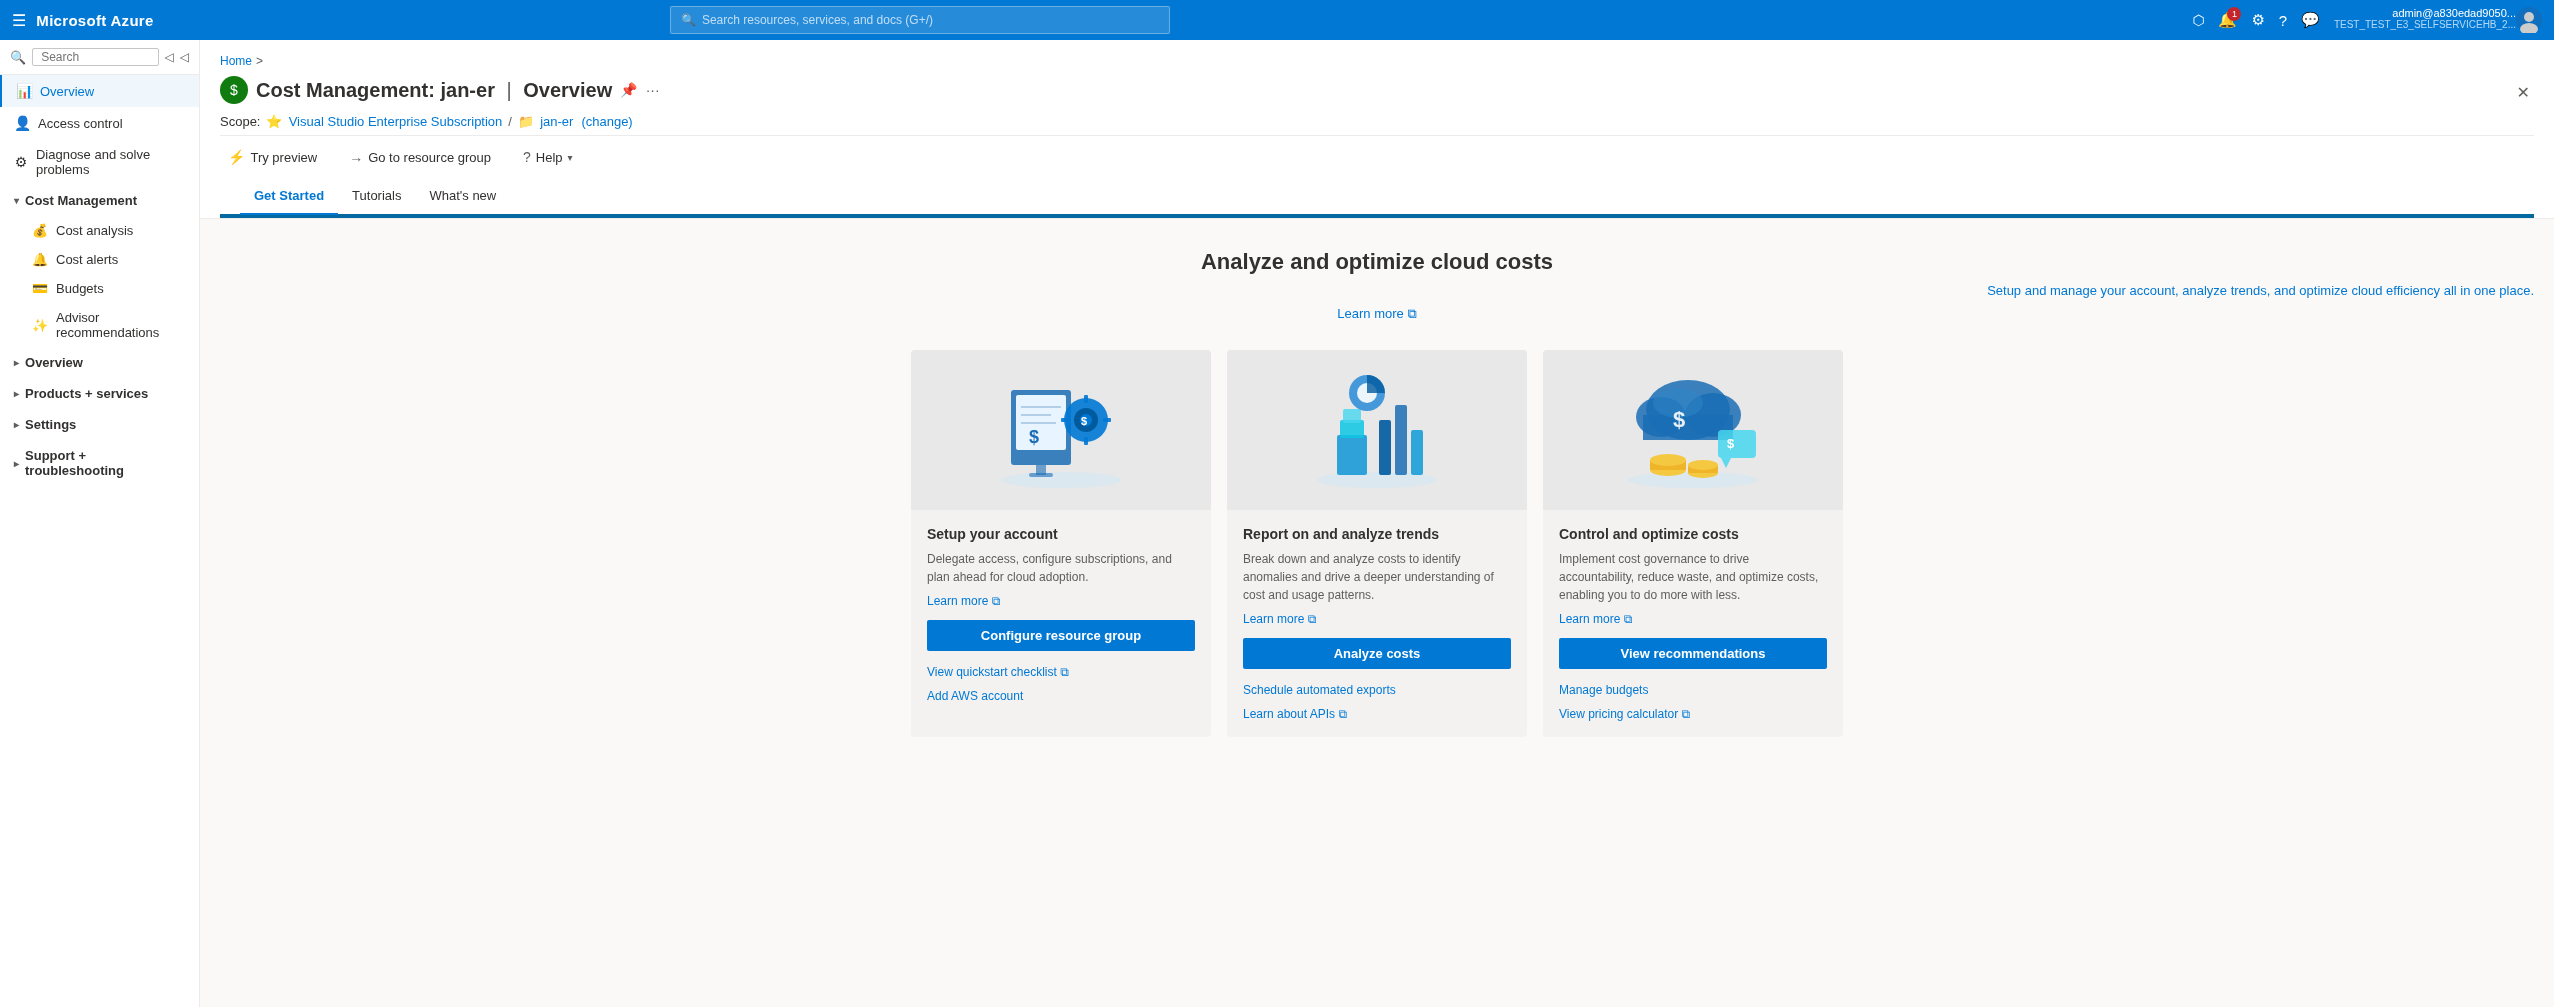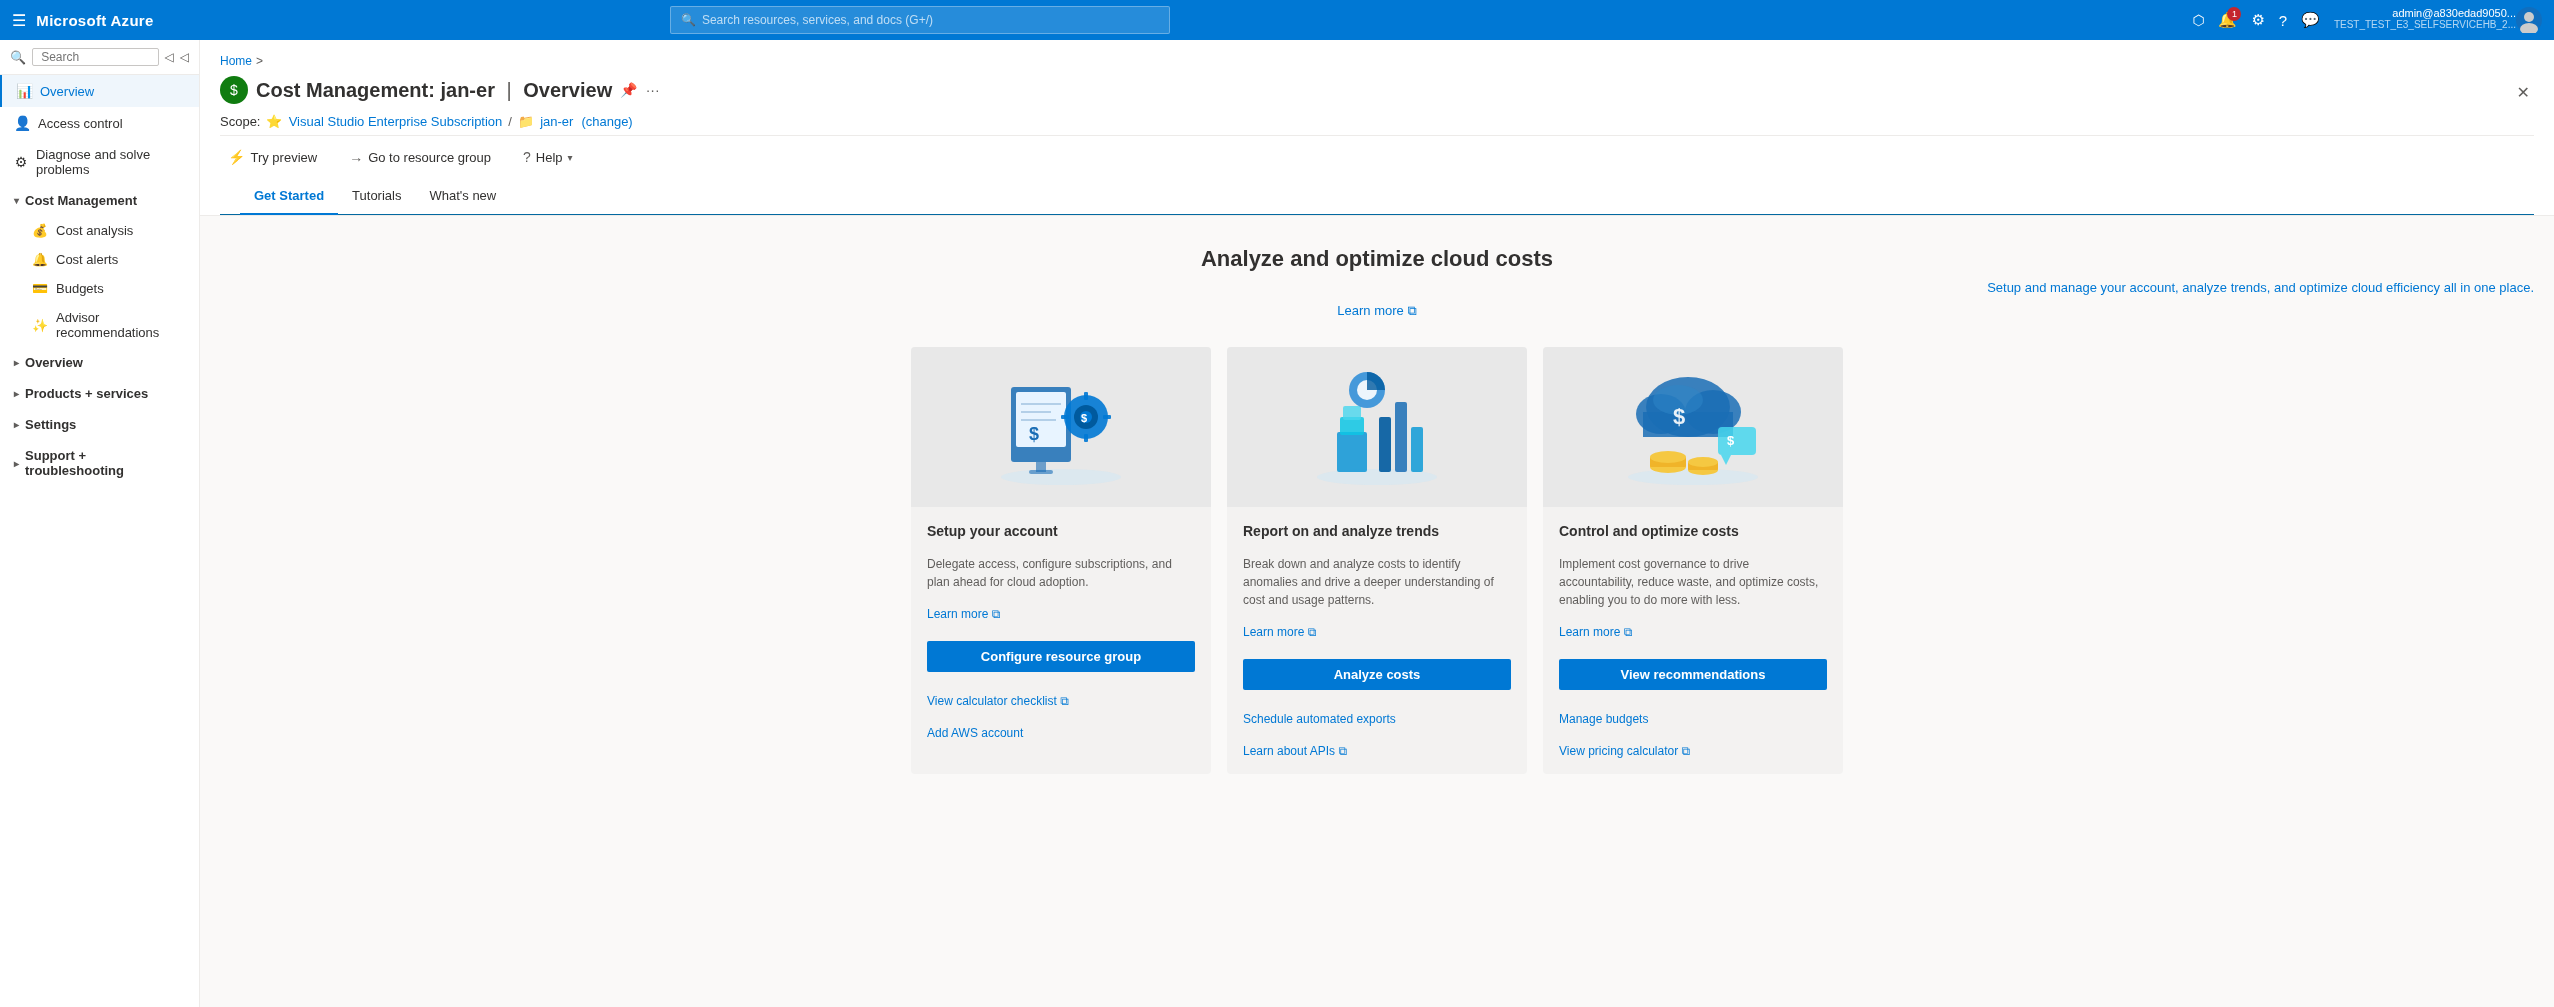--- a/index.html
+++ b/index.html
@@ -178,21 +178,21 @@
       cursor: pointer;
       font-size: 16px;
       color: #605e5c;
       padding: 4px;
     }
 
     
     .tabs {
       display: flex;
       gap: 0;
-      border-bottom: 1px solid #0369a1;
+      border-bottom: 4px solid #0369a1;
       padding: 0 20px;
       background: #fff;
     }
     .tab {
       padding: 10px 14px;
       cursor: pointer;
       font-size: 13px;
       color: #323130;
       border-bottom: 2px solid transparent;
       margin-bottom: -1px;
@@ -248,21 +248,21 @@
       flex-direction: column;
     }
     .card-illustration {
       height: 160px;
       background: #e8e8e8;
       display: flex;
       align-items: center;
       justify-content: center;
       overflow: hidden;
     }
-    .card-body { padding: 16px; flex: 1; display: flex; flex-direction: column; gap: 16px; }
+    .card-body { padding: 16px; flex: 1; display: flex; flex-direction: column; gap: 8px; }
     .card-title { font-size: 14px; font-weight: 600; color: #323130; }
     .card-desc { font-size: 12px; color: #605e5c; line-height: 1.5; }
     .card-learn-more { font-size: 12px; color: #0078d4; cursor: pointer; }
     .card-btn {
       background: #0078d4;
       color: white;
       border: none;
       padding: 8px 14px;
       border-radius: 2px;
       cursor: pointer;
@@ -501,21 +501,21 @@
                 <rect x="122" y="53" width="8" height="4" rx="1" fill="#0078d4" opacity="0.9"></rect>
                 <text x="100" y="60" font-size="11" fill="white" font-weight="bold">$</text>
               </svg>
             </div>
           </div>
           <div class="card-body">
             <div class="card-title">Setup your account</div>
             <div class="card-desc">Delegate access, configure subscriptions, and plan ahead for cloud adoption.</div>
             <a class="card-learn-more">Learn more ⧉</a>
             <button class="card-btn">Configure resource group</button>
-            <a class="card-link">View calculator checklist ⧉</a>
+            <a class="card-link">View quickstart checklist ⧉</a>
             <a class="card-link">Add AWS account</a>
           </div>
         </div>
 
         <div class="card">
           <div class="card-illustration">
             <div class="illus-container">
               <svg width="160" height="130" viewBox="0 0 160 130" xmlns="http://www.w3.org/2000/svg">
 
                 <ellipse cx="80" cy="115" rx="60" ry="8" fill="#d0e8f5" opacity="0.5"></ellipse>

